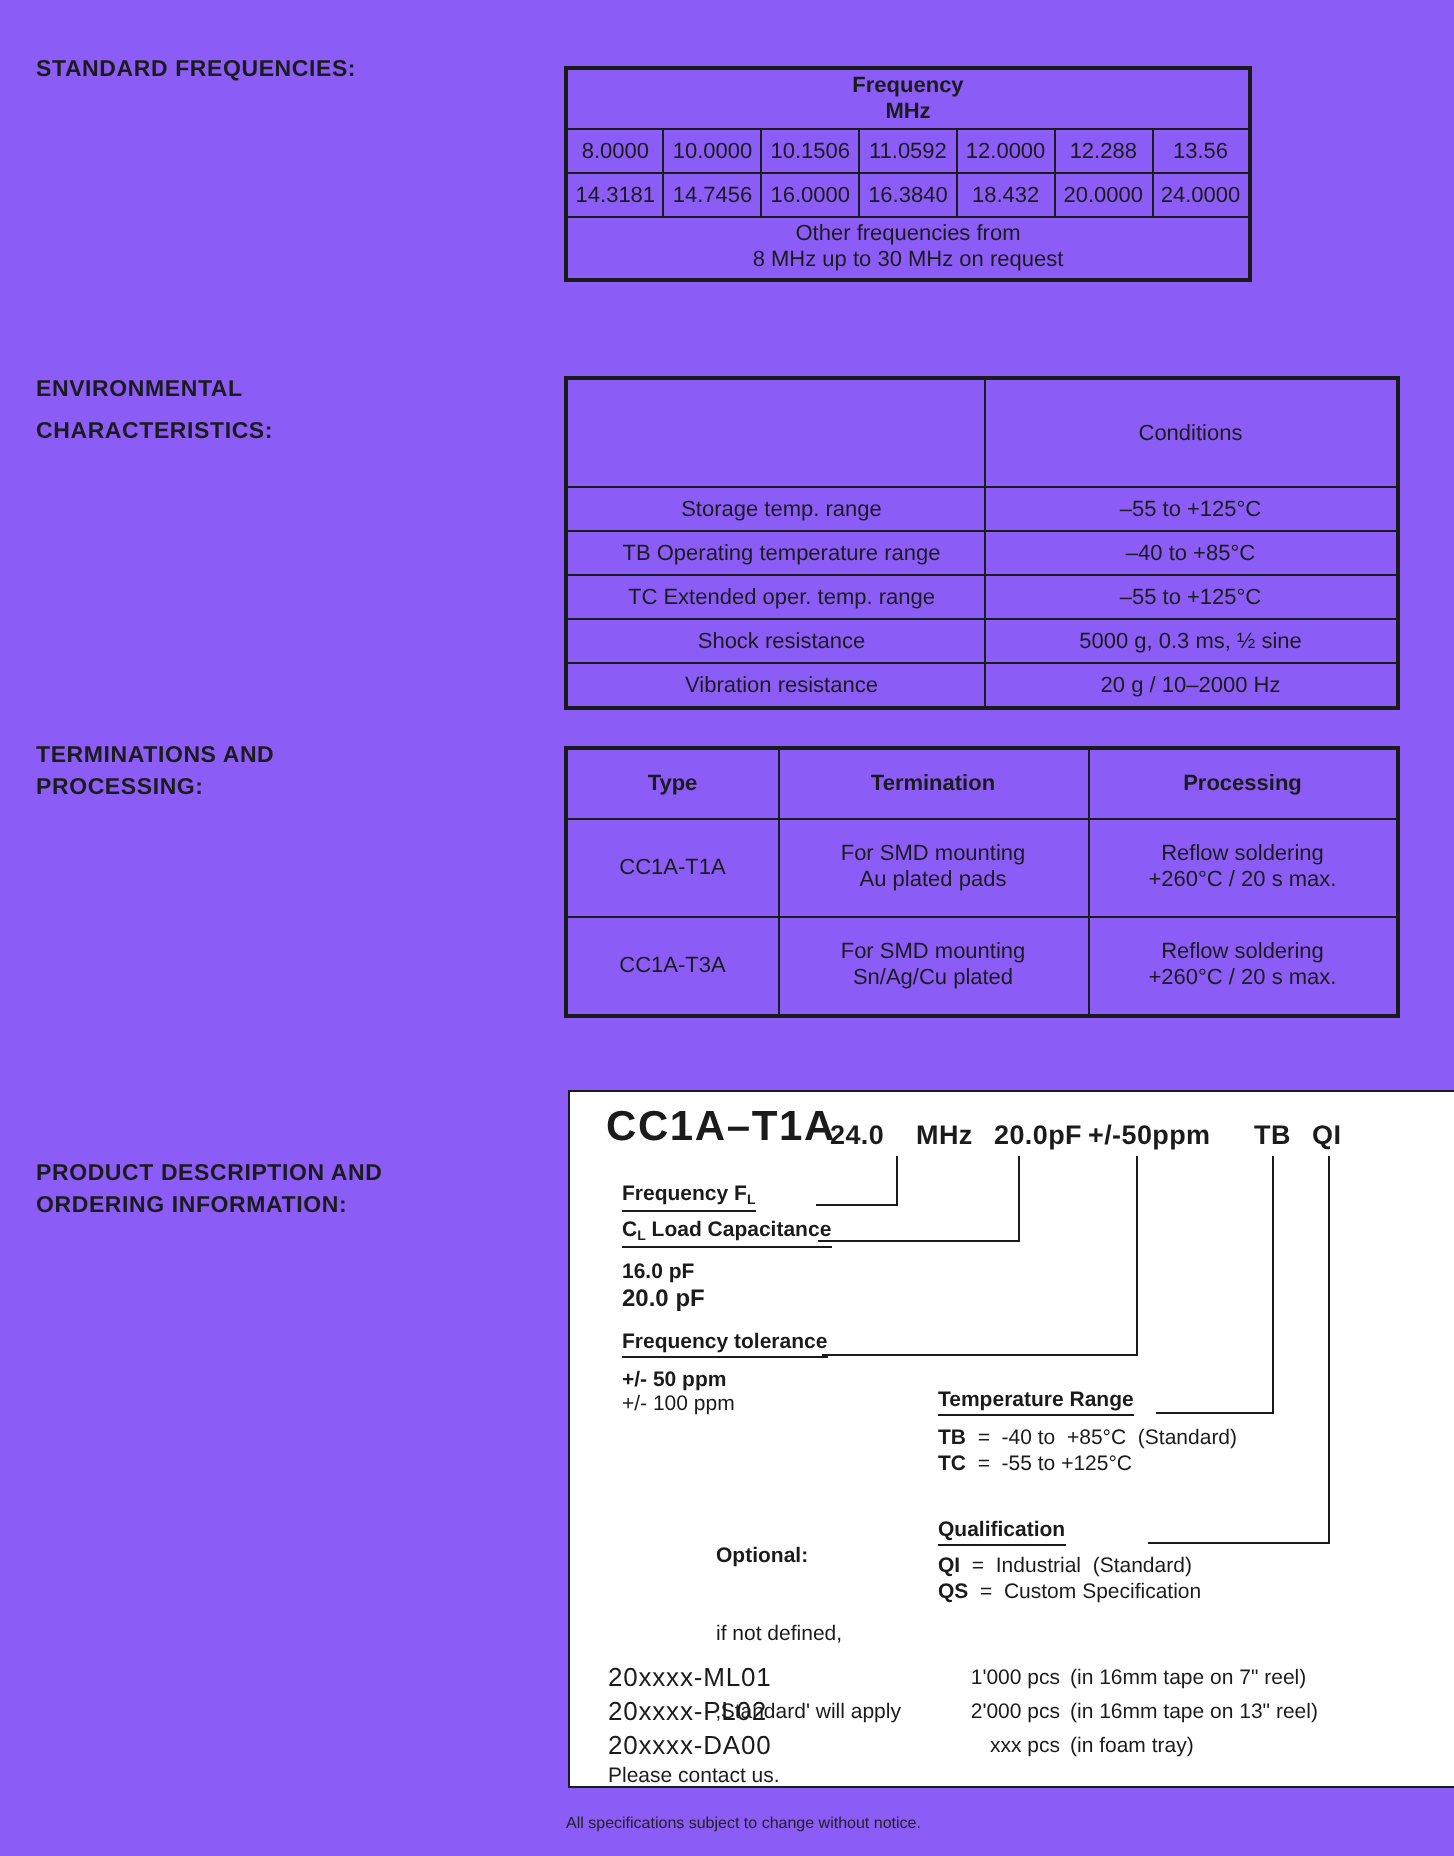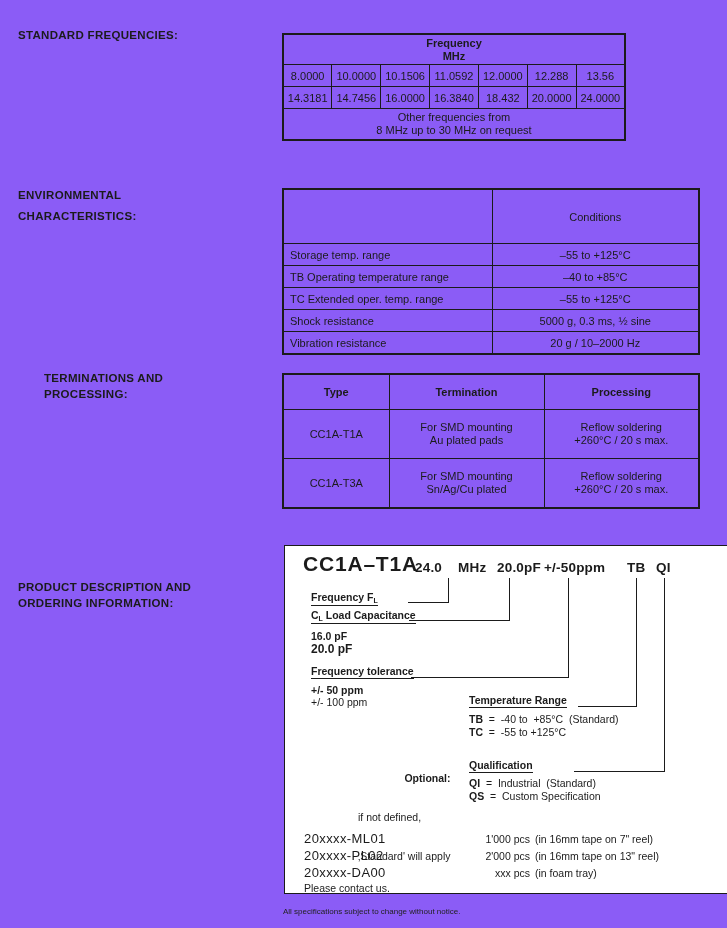--- a/index.html
+++ b/index.html
@@ -4,38 +4,38 @@
 <style>
   html,body{margin:0;padding:0;background:#fff;}
   .page{position:relative;width:727px;height:928px;background:#8b5cf6;
         font-family:"Liberation Sans",sans-serif;color:#1b1b1b;overflow:hidden;}
 
   
   .sec-heading{position:absolute;left:18px;font-weight:bold;font-size:11.5px;
                letter-spacing:.3px;color:#1b1b1b;line-height:16px;}
   #h-std{top:27px;}
   #h-env{top:185px;line-height:21px;}
-  #h-term{top:370px;margin-left:26px;}
+  #h-term{top:370px;}
   #h-ord{top:539px;margin-top:40px;}
 
   
   table.doc-table{position:absolute;left:282px;width:344px;border-collapse:collapse;
                   table-layout:fixed;font-size:11px;color:#1b1b1b;
                   border:2px solid #1b1b1b;}
   table.doc-table td,table.doc-table th{border:1px solid #1b1b1b;text-align:center;
                   padding:0;font-weight:normal;vertical-align:middle;}
   #freq-table{top:33px;}
   #freq-table .hdr2{height:29px;font-weight:bold;line-height:13px;}
   #freq-table .freq-row td{height:21px;}
   #freq-table .ftr2{height:30px;line-height:13px;}
   #env-table{top:188px;}
   #env-table .env-hdr td{height:53px;}
   #env-table .env-cond{font-weight:normal;}
   #env-table td{height:21px;}
-  #env-table td.env-label{text-align:left;padding-left:6px;margin-left:24px;}
+  #env-table td.env-label{text-align:center;padding-left:6px;margin-left:24px;}
   #term-table{top:373px;}
   #term-table th{height:34px;font-weight:bold;}
   #term-table td{height:48px;line-height:13px;}
 
   
   #order-box{position:absolute;left:284px;top:545px;width:412px;height:347px;
              border:1.5px solid #1b1b1b;background:#fff;padding-left:46px;}
   #order-box .abs{position:absolute;white-space:pre;}
   #pn-base{left:18px;top:6px;font-size:21px;font-weight:bold;letter-spacing:.8px;}
   .pn-seg{font-size:13.5px;font-weight:bold;letter-spacing:.2px;}
@@ -56,21 +56,21 @@
   #lbl-freq{left:26px;top:45px;} #lbl-cap{left:26px;top:63px;}
   #cap-opt1{left:26px;top:84px;font-size:10.5px;font-weight:bold;}
   #cap-opt2{left:26px;top:96px;font-size:12px;font-weight:bold;}
   #lbl-tol{left:26px;top:119px;}
   #tol-opt1{left:26px;top:138px;font-size:10.5px;font-weight:bold;}
   #tol-opt2{left:26px;top:150px;font-size:10.5px;}
   #lbl-temp{left:184px;top:148px;}
   .opt-row{font-size:10.5px;}
   #temp-opt1{left:184px;top:167px;} #temp-opt2{left:184px;top:180px;}
   #opt-note{left:73px;top:200px;font-size:10.5px;line-height:13px;}
-  #opt-note .first{font-weight:bold;text-align:right;}
+  #opt-note .first{font-weight:bold;}
   #lbl-qual{left:184px;top:213px;}
   #qual-opt1{left:184px;top:231px;} #qual-opt2{left:184px;top:244px;}
   #unique-note{left:17px;top:271px;font-size:10.5px;}
   .ex-row{position:absolute;left:0;width:100%;height:17px;}
   #ex-row-0{top:285px;} #ex-row-1{top:302px;} #ex-row-2{top:319px;}
   .ex-pn{position:absolute;left:19px;top:0;font-size:13px;letter-spacing:.4px;}
   .ex-qty{position:absolute;left:150px;top:2px;width:95px;text-align:right;
           font-size:10.5px;white-space:pre;}
   .ex-pack{position:absolute;left:250px;top:2px;font-size:10.5px;white-space:pre;}
   #contact{left:19px;top:336px;font-size:10.5px;}

